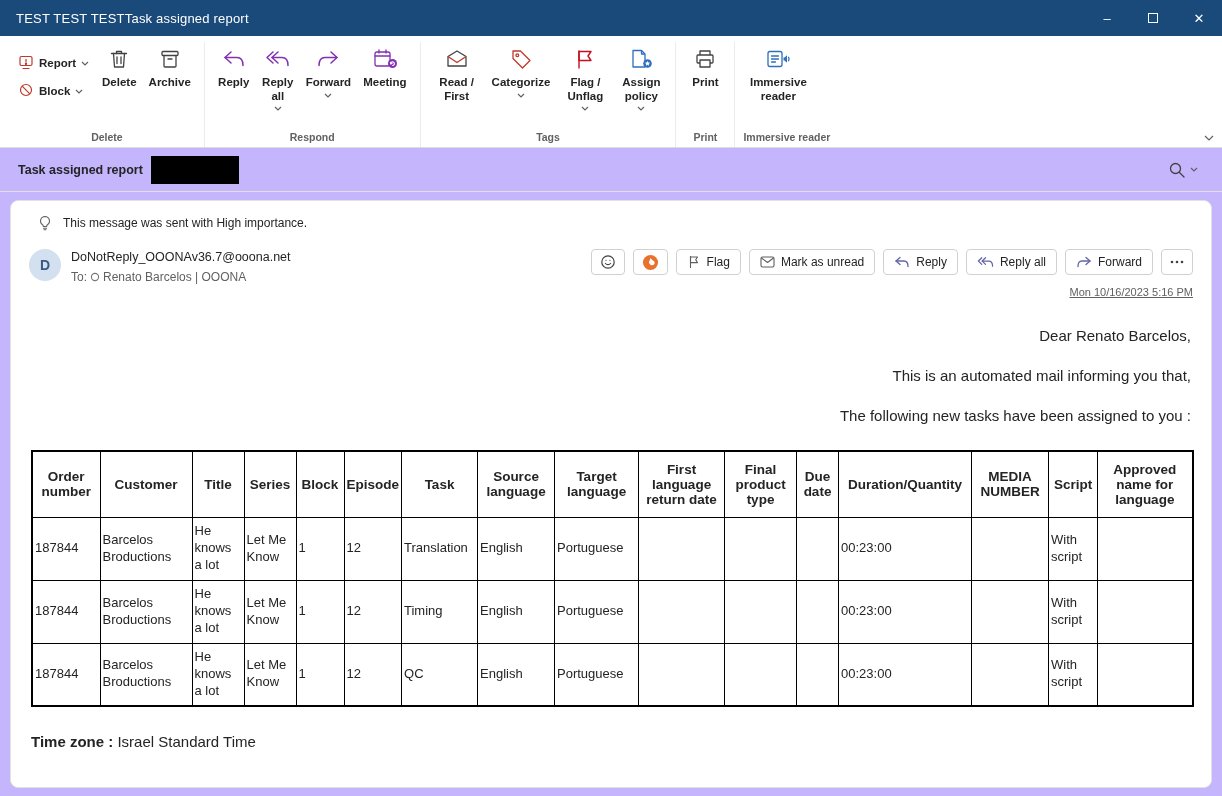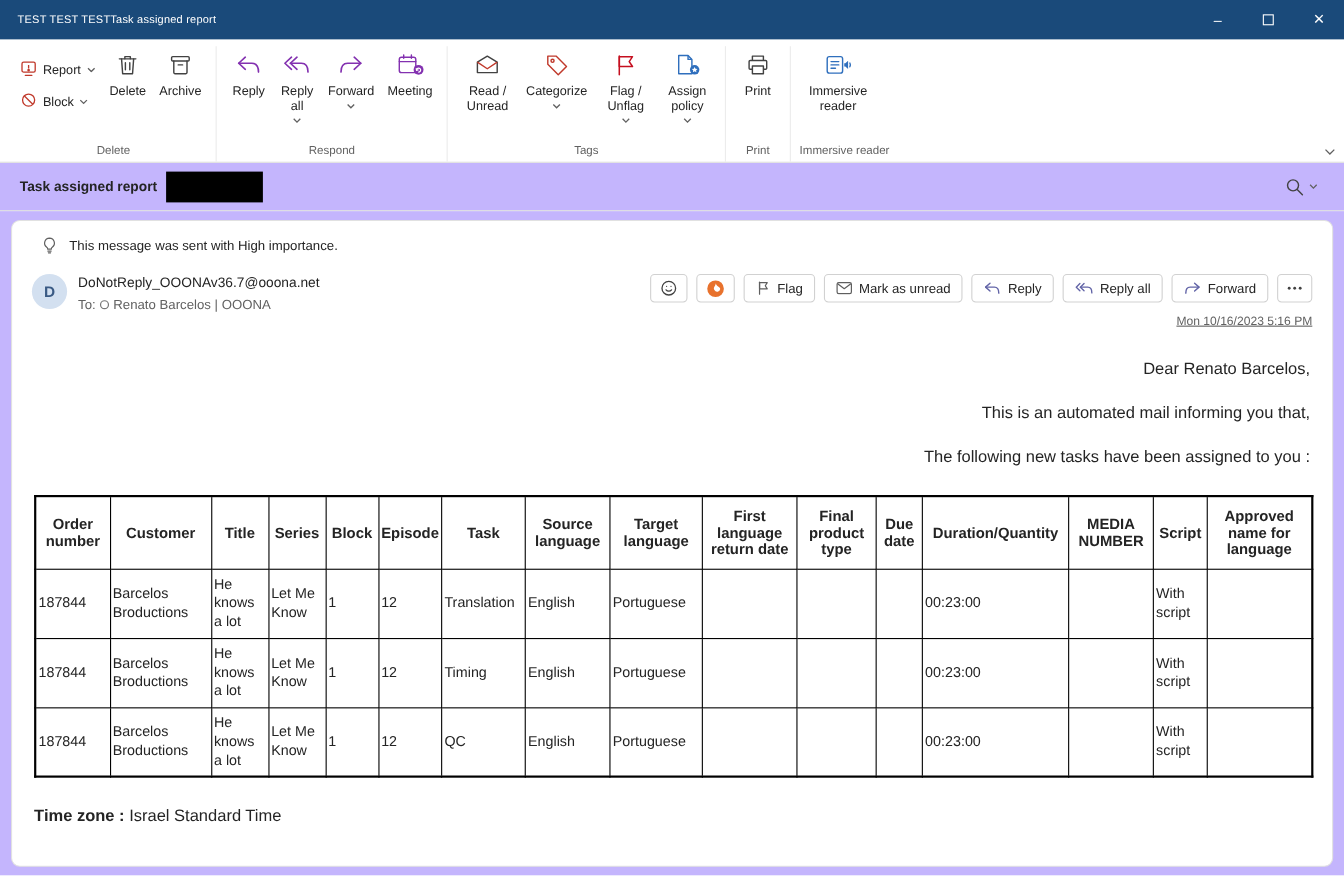--- a/index.html
+++ b/index.html
@@ -1,29 +1,29 @@
 <!DOCTYPE html>
 <html><head>
 <meta charset="utf-8">
 <style>
   * { box-sizing: border-box; margin: 0; padding: 0; }
   html,body { width:1222px; height:796px; overflow:hidden; background:#fff;
     font-family:"Liberation Sans","DejaVu Sans",sans-serif; color:#242424; }
 
   
   .titlebar { height:36px; background:#1a4a7a; display:flex; align-items:center; color:#fff; }
-  .titlebar .title { margin-left:16px; font-size:10px; letter-spacing:.2px; }
+  .titlebar .title { margin-left:16px; font-size:13px; letter-spacing:.2px; }
   .win-controls { margin-left:auto; display:flex; height:100%; }
   .win-btn { width:46px; height:100%; display:flex; align-items:center; justify-content:center;
              font-size:13px; color:#fff; cursor:default; }
   .maxbox { width:10px; height:10px; border:1px solid #fff; display:block; }
 
   
   .ribbon { height:112px; background:#fff; border-bottom:1px solid #dcdcdc; display:flex;
-            padding:6px 6px 0 10px; position:relative; }
+            padding:6px 6px 0 10px; position:relative;font-weight:bold; }
   .rgroup { display:flex; flex-direction:column; padding:0 8px; border-right:1px solid #ececec; }
   .rgroup:last-of-type { border-right:none; }
   .rbuttons { display:flex; flex:1; align-items:flex-start; gap:2px; }
   .rbtn { display:flex; flex-direction:column; align-items:center; gap:3px; padding:5px 5px 2px 5px;
           border-radius:4px; font-size:11.5px; color:#242424; text-align:center; min-width:42px; }
   .rbtn .lbl { line-height:1.18; }
   .lw32 { max-width:32px; } .lw42 { max-width:42px; } .lw46 { max-width:46px; }
   .lw60 { max-width:60px; } .lw66 { max-width:66px; }
   .glabel { text-align:center; font-size:10.5px; color:#616161; padding:3px 0 4px 0; }
   .stack { display:flex; flex-direction:column; gap:10px; padding:12px 6px 0 0; }
@@ -180,21 +180,21 @@
   </div>
 
 
   <div class="rgroup">
     <div class="rbuttons">
       <div class="rbtn">
         <span><svg width="26" height="24" viewBox="0 0 26 24" fill="none" stroke="#424242" stroke-width="1.3" stroke-linejoin="round">
               <path d="M4 9.5l9-5.5 9 5.5V19H4z"></path>
               <path d="M4 9.5l9 6 9-6" stroke="#c0392b"></path>
             </svg></span>
-        <span class="lbl lw46">Read / Unread</span>
+        <span class="lbl lw46">Read / First</span>
       </div>
       <div class="rbtn">
         <span><svg width="24" height="24" viewBox="0 0 24 24" fill="none" stroke="#c0392b" stroke-width="1.3" stroke-linejoin="round">
               <path d="M4 4h7.5L21 13.5 13.5 21 4 11.5z"></path>
               <circle cx="8.3" cy="8.3" r="1.4"></circle>
             </svg></span>
         <span class="lbl lw66">Categorize</span>
         <svg class="chev" width="8" height="5" viewBox="0 0 8 5">
             <path d="M1 1l3 3 3-3" fill="none" stroke="#616161" stroke-width="1.2"></path>
           </svg>

